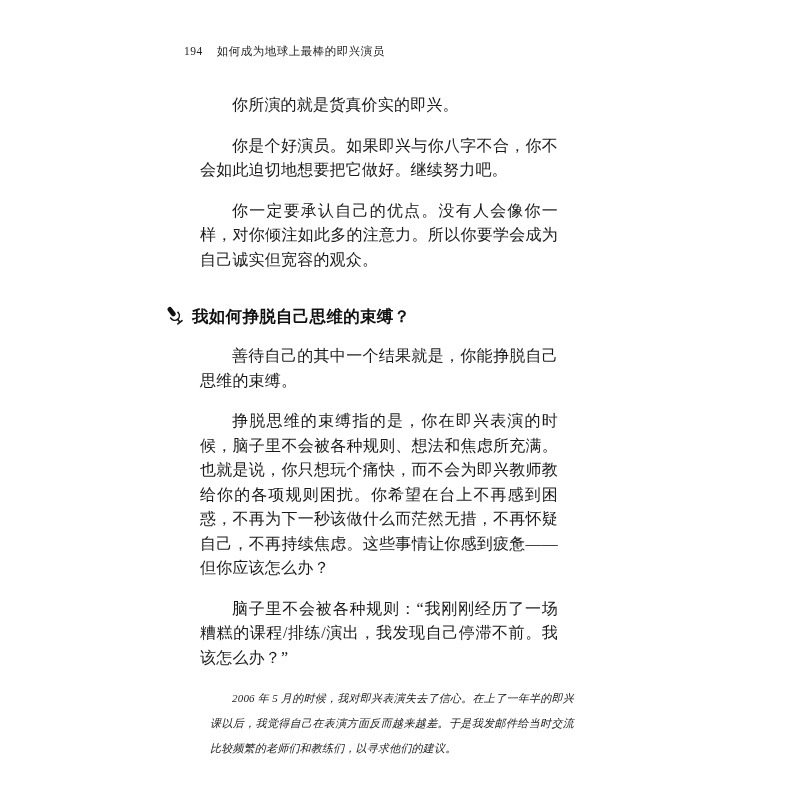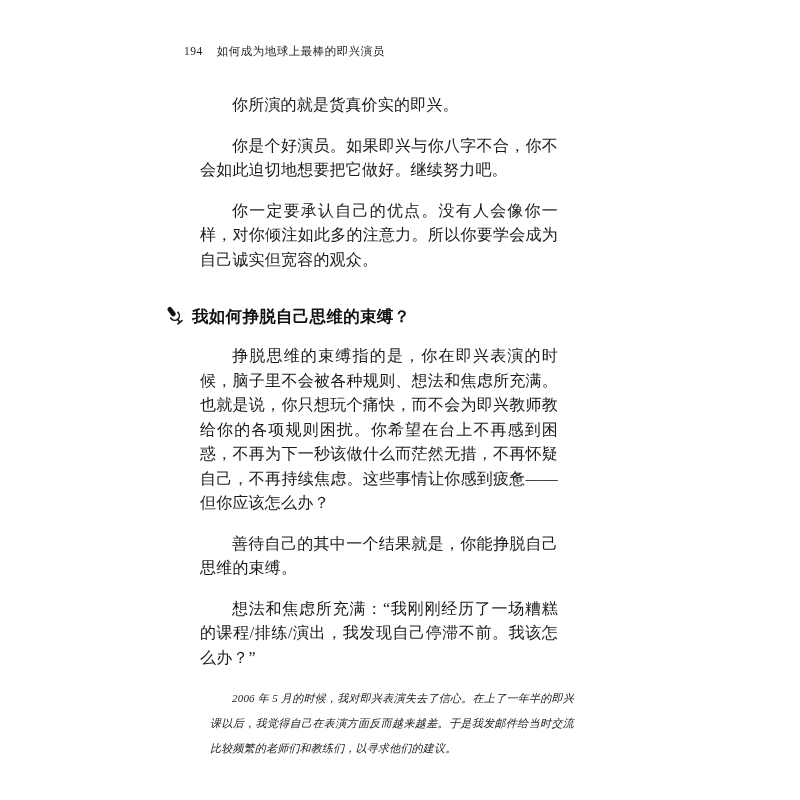--- a/index.html
+++ b/index.html
@@ -103,22 +103,22 @@
             <rect x="10.6" y="2.2" width="4.8" height="10.6" rx="2.4" fill="#111111"></rect>
             <path d="M8.4 11.2 v1.4 a4.6 4.6 0 0 0 9.2 0 v-1.4" fill="none" stroke="#111111" stroke-width="1.5"></path>
             <rect x="12.3" y="17.2" width="1.5" height="3.2" fill="#111111"></rect>
             <rect x="9.6" y="20.2" width="6.9" height="1.6" rx="0.8" fill="#111111"></rect>
           </g>
         </svg>
       </span>
       <h2>我如何挣脱自己思维的束缚？</h2>
     </div>
 
+    <p class="body-text">善待自己的其中一个结果就是，你能挣脱自己思维的束缚。</p>
     <p class="body-text">挣脱思维的束缚指的是，你在即兴表演的时候，脑子里不会被各种规则、想法和焦虑所充满。也就是说，你只想玩个痛快，而不会为即兴教师教给你的各项规则困扰。你希望在台上不再感到困惑，不再为下一秒该做什么而茫然无措，不再怀疑自己，不再持续焦虑。这些事情让你感到疲惫——但你应该怎么办？</p>
-    <p class="body-text">善待自己的其中一个结果就是，你能挣脱自己思维的束缚。</p>
-    <p class="body-text">想法和焦虑所充满：“我刚刚经历了一场糟糕的课程/排练/演出，我发现自己停滞不前。我该怎么办？”</p>
+    <p class="body-text">脑子里不会被各种规则：“我刚刚经历了一场糟糕的课程/排练/演出，我发现自己停滞不前。我该怎么办？”</p>
 
     <div class="quote-block">
       <p>2006 年 5 月的时候，我对即兴表演失去了信心。在上了一年半的即兴课以后，我觉得自己在表演方面反而越来越差。于是我发邮件给当时交流比较频繁的老师们和教练们，以寻求他们的建议。</p>
     </div>
 
   </div>
 </div>
 
 </body></html>

